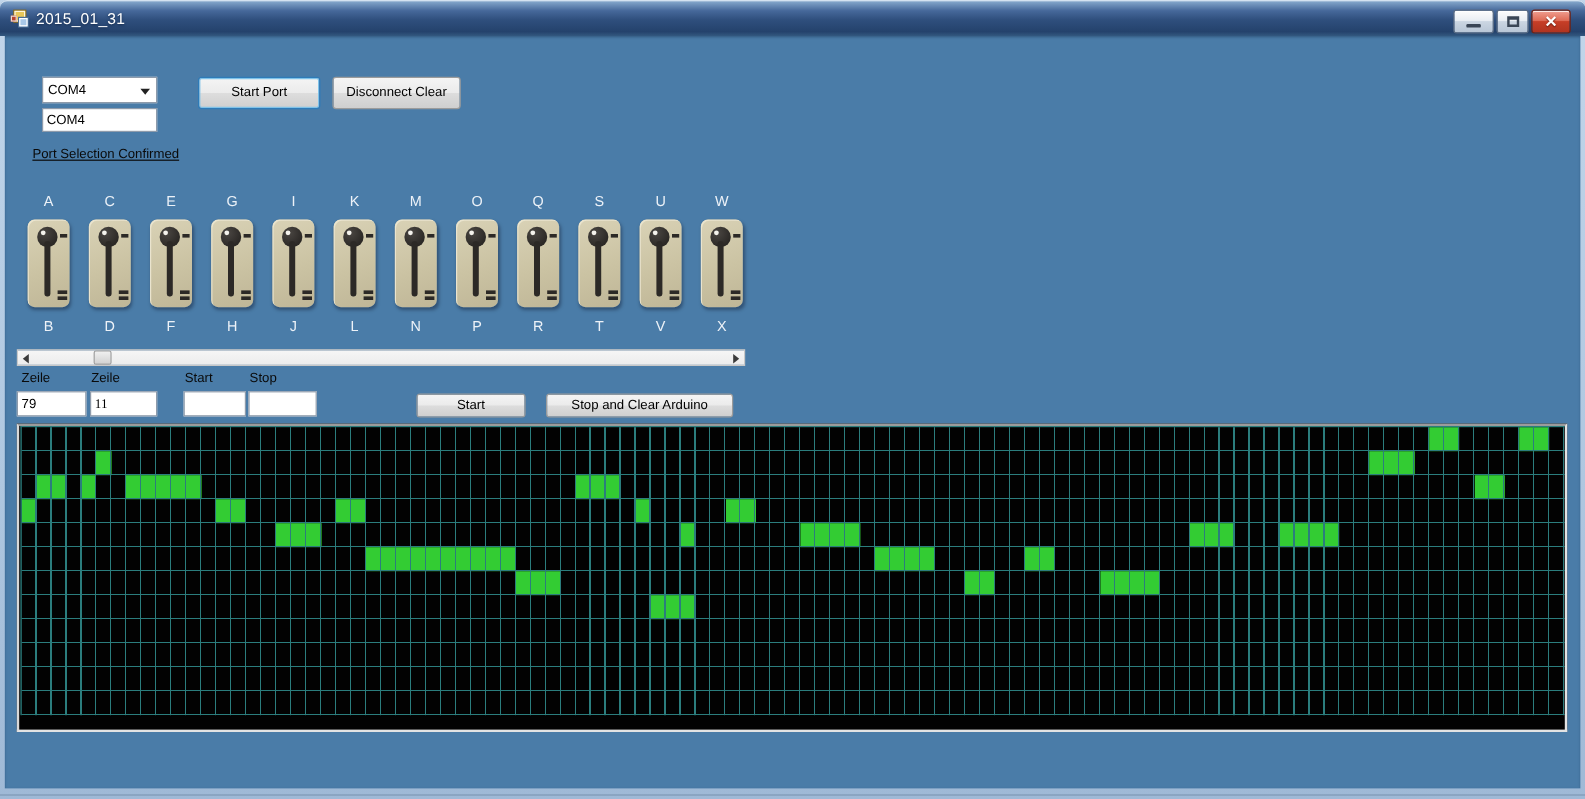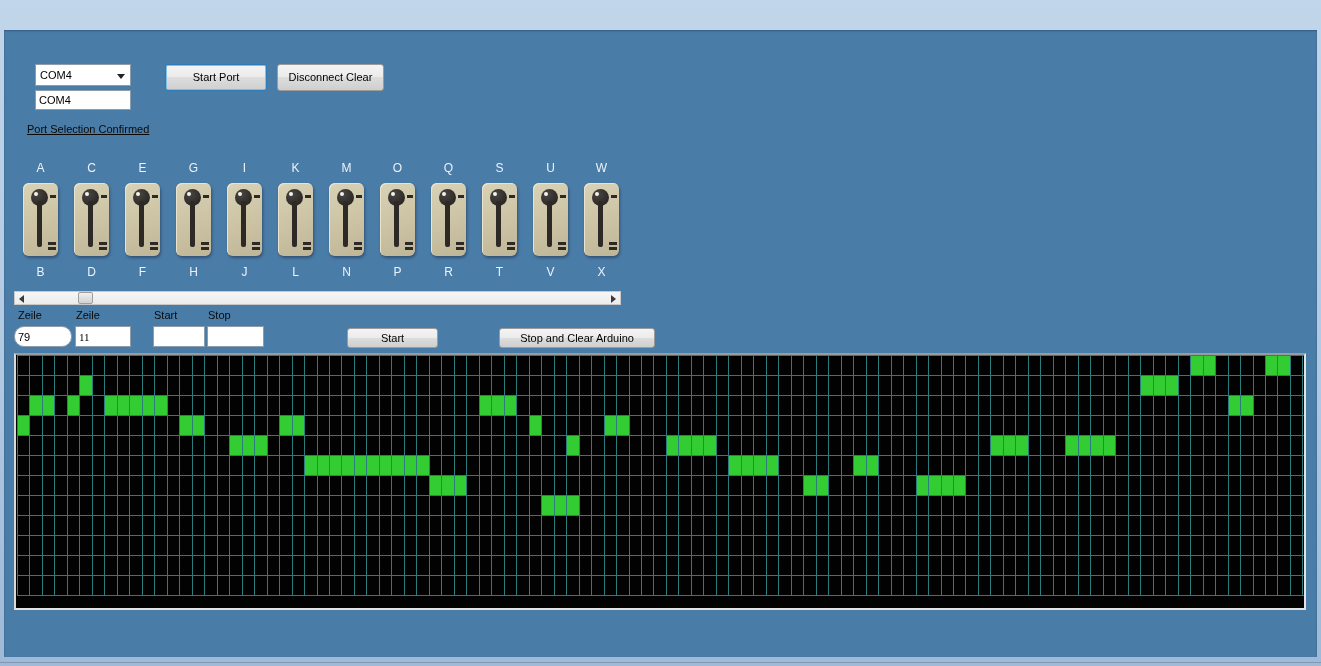--- a/index.html
+++ b/index.html
@@ -58,21 +58,21 @@
   #port-status { left:23px; top:93px; font-size:11px; color:#0A0A0A;text-decoration:underline; }
 
   
   .btn { background:linear-gradient(180deg,#F4F4F4 0%,#EBEBEB 49%,#DDDDDD 50%,#CFCFCF 100%);
     border:1px solid #9B9B9B; border-radius:3px; font-size:11px; color:#000;
     text-align:center; cursor:default; }
   #btn-select { left:161px; top:34px; width:102px; height:27px; line-height:25px;
     border:1px solid #2E7BB8; box-shadow:inset 0 0 0 1px #7FC2E8; }
   #btn-disconnect { left:273px; top:34px; width:107px; height:27px; line-height:25px; }
   #btn-start { left:343px; top:298px; width:91px; height:20px; line-height:18px; }
-  #btn-stopclear { left:451px; top:298px; width:156px; height:20px; line-height:18px;margin-left:44px; }
+  #btn-stopclear { left:451px; top:298px; width:156px; height:20px; line-height:18px; }
 
   
   .slider-letter { position:absolute; width:35px; text-align:center; font-size:12px; color:#EDF2F8; }
   .slider-body { position:absolute; width:35px; height:73px; border-radius:6px;
     background:linear-gradient(160deg,#D9D2B6 0%,#CBC3A3 55%,#BFB697 100%);
     box-shadow:1px 2px 3px rgba(0,0,20,.35), inset 1px 1px 0 #EAE4CE; }
   .slider-knob { position:absolute; left:8px; top:6px; width:17px; height:17px;
     border-radius:50%; background:radial-gradient(circle at 35% 30%, #4A4642 0%, #2C2926 70%); }
   .slider-dot { position:absolute; left:11px; top:9px; width:4px; height:4px;
     border-radius:50%; background:#F4F2EC; }
@@ -110,20 +110,37 @@
     background-image:
       repeating-linear-gradient(to right, transparent 0px, transparent 11.48px, #2B7D7D 11.48px, #2B7D7D 12.48px),
       repeating-linear-gradient(to bottom, transparent 0px, transparent 19px, #2B7D7D 19px, #2B7D7D 20px);
     pointer-events:none; }
 </style>
 </head>
 <body>
 
 <div id="frame">
 
+  <div id="titlebar">
+    <div id="title-icon">
+      <div class="i-yellow"></div>
+      <div class="i-red"></div>
+      <div class="i-blue"></div>
+    </div>
+    <div id="title-text">2015_01_31</div>
+    <div id="btn-min" class="winbtn light">
+      <div class="glyph-min"></div>
+    </div>
+    <div id="btn-max" class="winbtn light">
+      <div class="glyph-max"></div>
+    </div>
+    <div id="btn-close" class="winbtn">
+      <div class="glyph-close">✕</div>
+    </div>
+  </div>
 
   <div id="client">
 
     <div id="port-combo" class="abs">
       <span>COM4</span>
       <div class="arrow"></div>
     </div>
     <input id="port-edit" class="abs" value="COM4" style="">
     <div id="port-status" class="abs">Port Selection Confirmed</div>
 
@@ -281,21 +298,21 @@
       <div id="sb-left" class="sb-arrow"></div>
       <div id="sb-right" class="sb-arrow"></div>
       <div id="sb-thumb"></div>
     </div>
 
     <div class="fld-label" style="left:14px">Zeile</div>
     <div class="fld-label" style="left:72px">Zeile</div>
     <div class="fld-label" style="left:150px">Start</div>
     <div class="fld-label" style="left:204px">Stop</div>
 
-    <input class="fld" style="left: 10px; width: 58px; border-radius: 10px;" value="79">
+    <input class="fld" style="left: 10px; width: 58px;" value="79">
     <input class="fld" style="left: 71px; width: 56px; font-family: Liberation Serif, serif;" value="11">
     <input class="fld" style="left: 149px; width: 52px;" value="">
     <input class="fld" style="left: 203px; width: 57px;" value="">
 
     <div id="btn-start" class="abs btn">Start</div>
     <div id="btn-stopclear" class="abs btn">Stop and Clear Arduino</div>
 
     <div id="grid-panel" class="abs">
       <div id="grid-area">
         <div id="grid-cells">

